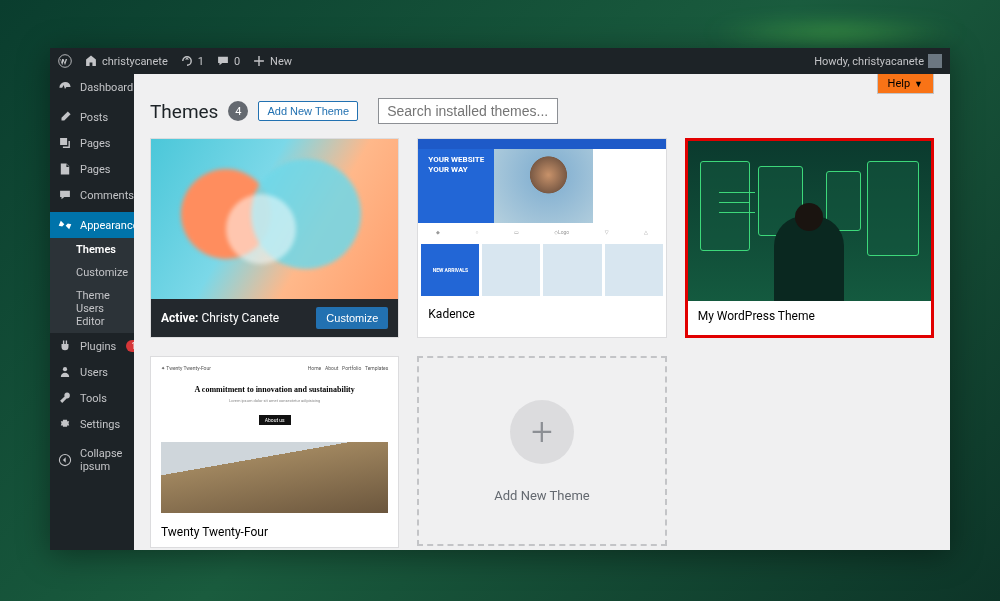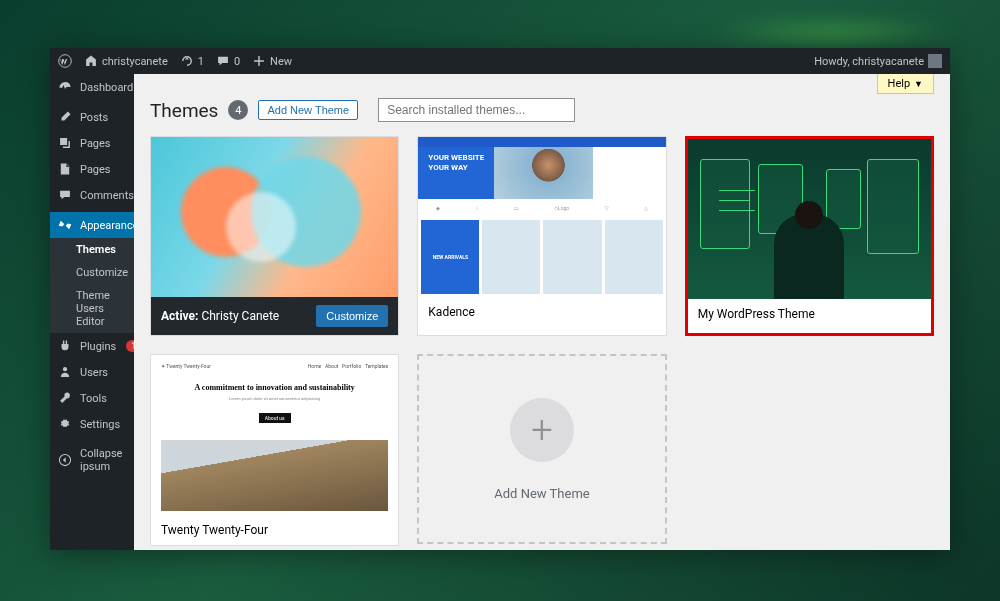--- a/index.html
+++ b/index.html
@@ -55,47 +55,47 @@
 }
 .menu-item svg { width: 14px; height: 14px; fill: currentColor; flex-shrink: 0; }
 .menu-item.current { background: #0073aa; color: #fff; }
 .menu-item.current::after { content: ''; position: absolute; right: -6px; top: 50%; transform: translateY(-50%); border: 6px solid transparent; border-right-color: #f1f1f1; }
 .submenu { background: #2c3338; }
 .submenu-item { padding: 5px 8px 5px 26px; cursor: pointer; font-size: 11px; color: #c3c4c7; }
 .submenu-item.current { color: #fff; font-weight: 600; }
 .sep { height: 4px; }
 .badge { background: #d63638; color: #fff; border-radius: 9px; font-size: 9px; padding: 1px 5px; margin-left: 2px; }
 .content { flex: 1; background: #f0f0f1; padding: 10px 16px; overflow: auto; position: relative; }
-.help-tab { position: absolute; top: 0; right: 16px; background: #fef9c3; border: 1px solid #c3c4c7; border-top: none; padding: 3px 10px; font-size: 11px; cursor: pointer; display: flex; align-items: center; gap: 4px; text-align: center; }
+.help-tab { position: absolute; top: 0; right: 16px; background: #f97316; border: 1px solid #c3c4c7; border-top: none; padding: 3px 10px; font-size: 11px; cursor: pointer; display: flex; align-items: center; gap: 4px; text-align: center; }
 .page-header { display: flex; align-items: center; gap: 10px; margin-top: 14px; margin-bottom: 14px; }
 .page-title { font-size: 19px; font-weight: 400; color: #1d2327; }
 .count-badge { background: #646970; color: #fff; border-radius: 50%; width: 20px; height: 20px; font-size: 11px; display: flex; align-items: center; justify-content: center; }
 .add-new-btn { border: 1px solid #2271b1; color: #2271b1; background: #fff; padding: 3px 8px; font-size: 11px; cursor: pointer; border-radius: 2px; }
-.search-box { border: 1px solid #8c8f94; padding: 4px 8px; font-size: 12px; width: 197px; margin-left: 10px; background: #fff; }
+.search-box { border: 1px solid #8c8f94; padding: 4px 8px; font-size: 14px; width: 180px; margin-left: 10px; background: #fff; }
 .themes-grid { display: grid; grid-template-columns: repeat(3, 1fr); gap: 18px; }
 .theme-card { background: #fff; border: 1px solid #dcdcde; position: relative; cursor: pointer; }
 .theme-card.highlighted { border: 3px solid #e10000; }
 .theme-screenshot { width: 100%; height: 160px; background: #ddd; position: relative; overflow: hidden; }
 .theme-footer { padding: 8px 10px; display: flex; align-items: center; justify-content: space-between; font-size: 12px; }
 .theme-footer.active-bar { background: #23282d; color: #fff; }
 .customize-btn { background: #2271b1; color: #fff; border: none; padding: 5px 10px; font-size: 11px; cursor: pointer; border-radius: 2px; }
 .add-theme-card { border: 2px dashed #c3c4c7; background: transparent; display: flex; flex-direction: column; align-items: center; justify-content: center; height: 190px; cursor: pointer; }
 .add-plus { width: 64px; height: 64px; border-radius: 50%; background: #dcdcde; display: flex; align-items: center; justify-content: center; font-size: 38px; color: #8c8f94; font-weight: 300; }
 .add-label { margin-top: 24px; font-size: 13px; color: #646970; }
 
 
 .ss-christy { background: linear-gradient(120deg, #4bc7d9 0%, #7bd8e8 40%, #ffb88a 65%, #ff9d6b 100%); position: relative; }
 .ss-christy .blob { position: absolute; border-radius: 50%; filter: blur(2px); }
 .ss-christy .b1 { width: 90px; height: 90px; background: #ff8d5e; top: 30px; left: 30px; }
 .ss-christy .b2 { width: 110px; height: 110px; background: #6fd8e9; top: 20px; left: 100px; opacity: 0.85; }
 .ss-christy .b3 { width: 70px; height: 70px; background: #fff; top: 55px; left: 75px; opacity: 0.5; }
 
 .ss-kadence { background: #fff; display: flex; flex-direction: column; }
 .ss-kadence .nav { height: 10px; background: #1e5ac8; }
-.ss-kadence .hero { height: 52px; background: linear-gradient(90deg, #2266d6 60%, transparent 60%); display: flex; }
+.ss-kadence .hero { height: 74px; background: linear-gradient(90deg, #2266d6 60%, transparent 60%); display: flex; }
 .ss-kadence .hero-text { padding: 6px 10px; color: #fff; font-size: 8px; font-weight: 700; line-height: 1.2; }
 .ss-kadence .hero-img { width: 40%; background: radial-gradient(circle at 55% 35%, #c8926a 0%, #7a5a45 25%, #8bb5d3 26%, #b5d0de 100%); }
 .ss-kadence .logos { height: 18px; background: #fff; display: flex; justify-content: space-around; align-items: center; font-size: 5px; color: #999; }
 .ss-kadence .tiles { flex: 1; display: flex; gap: 3px; padding: 3px; }
 .ss-kadence .tile { flex: 1; background: #d8e6f0; }
 .ss-kadence .tile.blue { background: #2266d6; color: #fff; font-size: 5px; display: flex; align-items: center; justify-content: center; font-weight: 700; }
 
 .ss-mytheme { background: linear-gradient(180deg, #0b3a2e 0%, #145a3f 100%); position: relative; }
 .ss-mytheme .panel { position: absolute; border: 1px solid #3dd87a; background: rgba(20,90,63,0.5); border-radius: 3px; }
 .ss-mytheme .p1 { top: 20px; left: 12px; width: 50px; height: 90px; }

